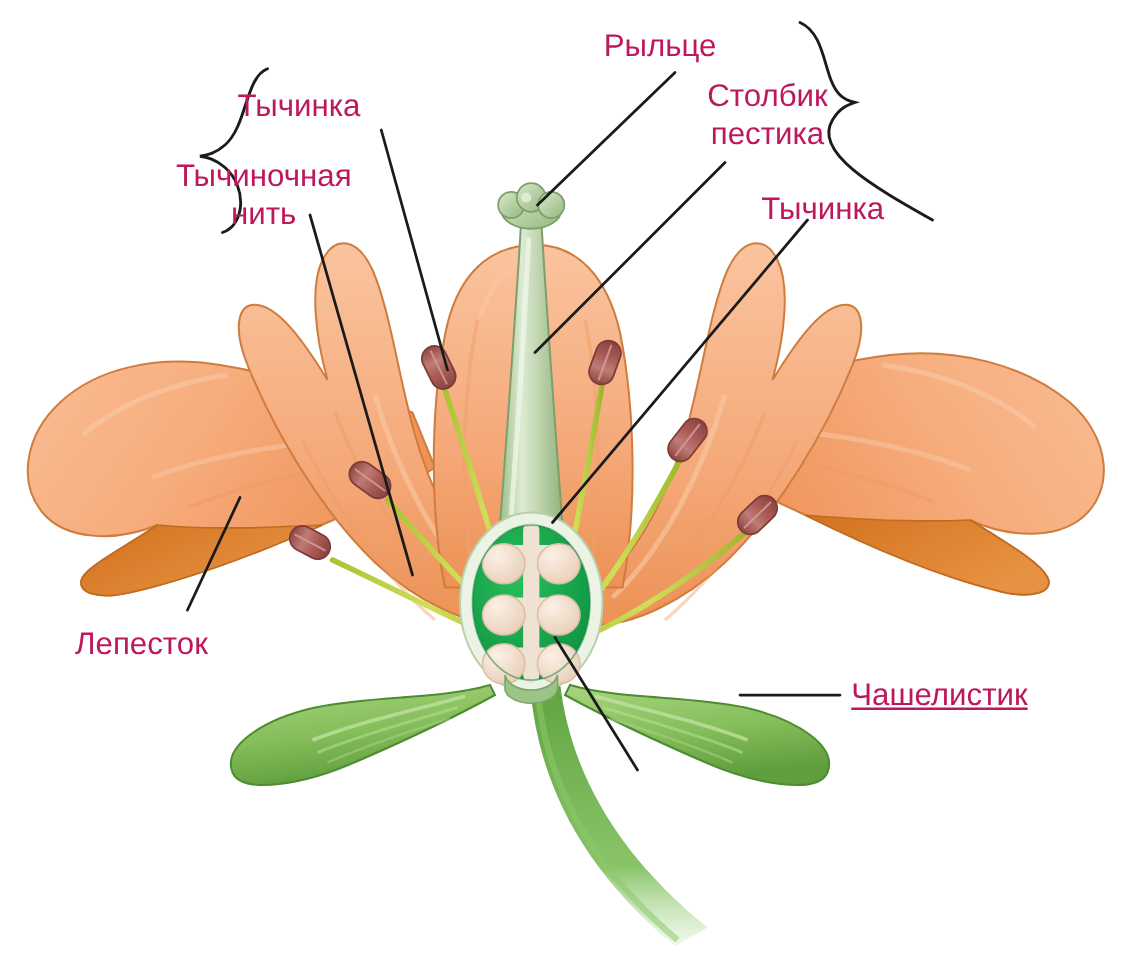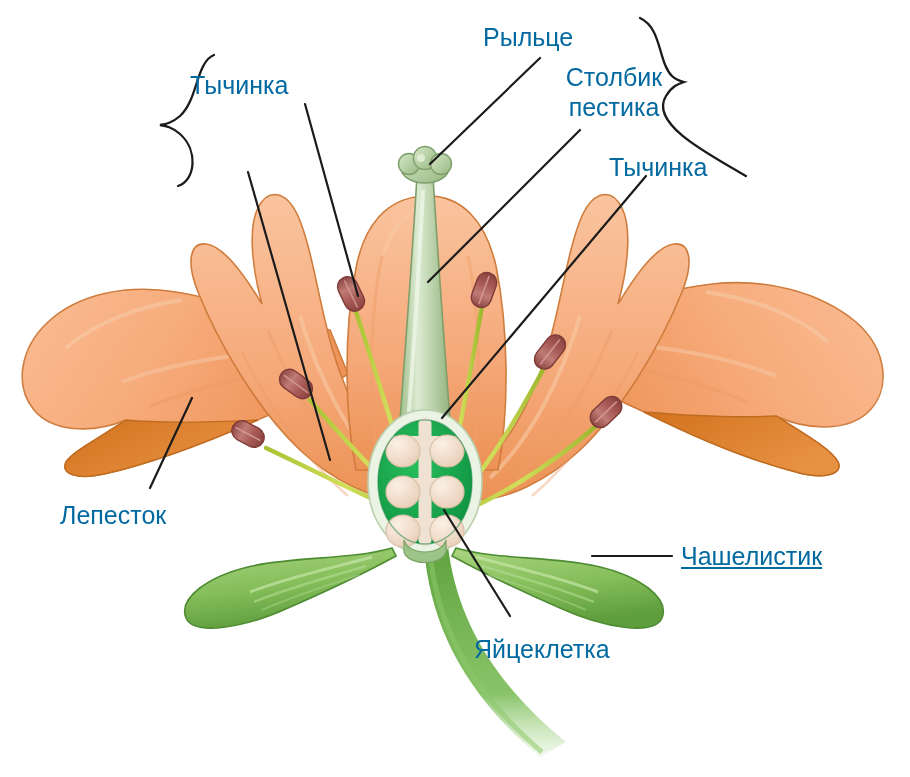--- a/index.html
+++ b/index.html
@@ -1,20 +1,20 @@
 <!DOCTYPE html>
 <html><head>
 <meta charset="utf-8">
 <style>
   html,body{margin:0;padding:0;background:#fff;}
   body{width:910px;height:777px;overflow:hidden;
        font-family:"Liberation Sans","DejaVu Sans",sans-serif;}
   #stage{position:relative;width:910px;height:777px;background:#ffffff;}
   #stage svg{position:absolute;left:0;top:0;}
-  .lbl{position:absolute;color:#0369a1;font-size:25px;line-height:30px;
+  .lbl{position:absolute;color:#be185d;font-size:25px;line-height:30px;
        white-space:pre;font-family:"Liberation Sans","DejaVu Sans",sans-serif;}
 </style>
 </head>
 <body>
 
 <div id="stage">
 
 <svg width="910" height="777" viewBox="0 0 910 777">
   <defs>
     <linearGradient id="gPetalL" x1="0" y1="0" x2="1" y2="0.4">
@@ -266,28 +266,29 @@
 
     <path d="M592 556 L 672 556"></path>
 
     <path d="M510 616 L 444 510"></path>
   </g>
 </svg>
 
 
 <div class="lbl" style="left:190px;top:70px;">Тычинка</div>
 
+<div class="lbl" style="left:133px;top:126px;text-align:center;width:156px;">Тычиночная
+нить</div>
 
 <div class="lbl" style="left:483px;top:22px;">Рыльце</div>
 
 <div class="lbl" style="left:551px;top:62px;text-align:center;width:126px;">Столбик
 пестика</div>
 
 
 <div class="lbl" style="left:609px;top:152px;">Тычинка</div>
 
 <div class="lbl" style="left:60px;top:500px;">Лепесток</div>
 
 <div class="lbl" style="left:681px;top:541px;text-decoration:underline;">Чашелистик</div>
 
-<div class="lbl" style="left:474px;top:634px;">Яйцеклетка</div>
 
 </div>
 
 </body></html>

